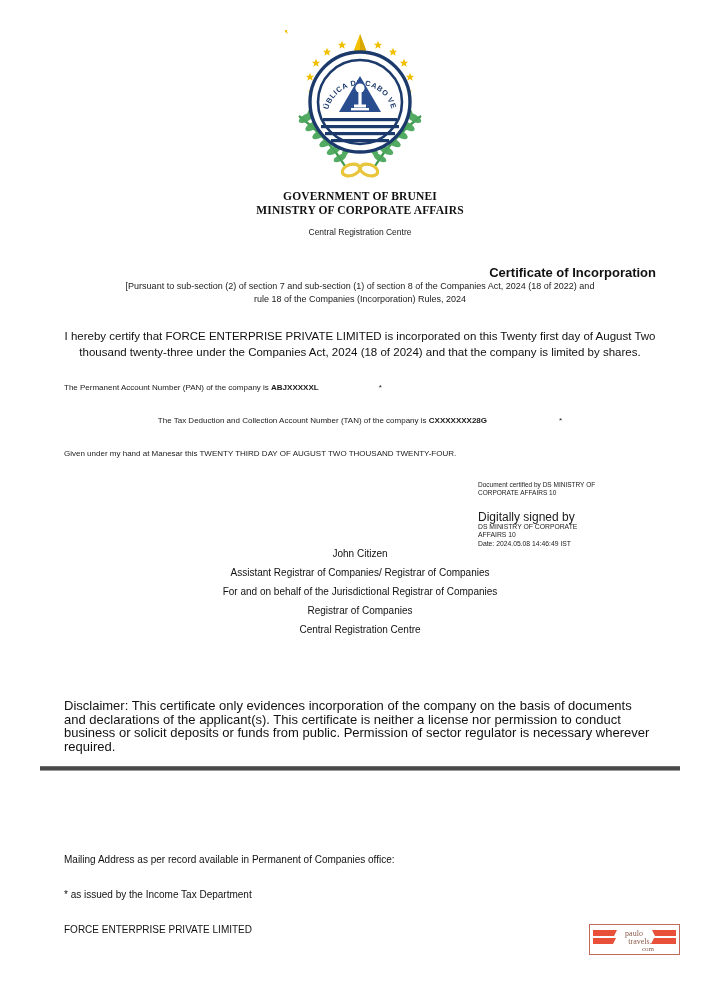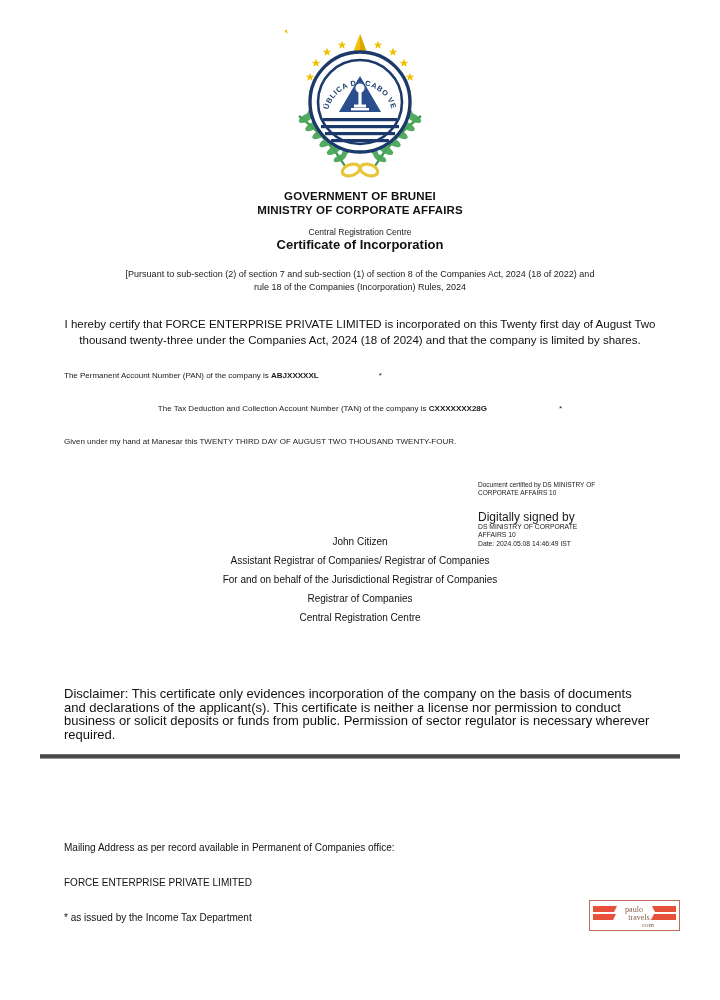--- a/index.html
+++ b/index.html
@@ -41,42 +41,41 @@
   
   .gov-title {
     text-align: center;
     font-size: 11.5px;
     font-weight: bold;
     line-height: 13.5px;
     letter-spacing: 0.15px;
     margin-top: 8px;
     color: #111;
   }
-  .gov-title div { white-space: nowrap; }
+  .gov-title div { white-space: nowrap; font-family: Liberation Serif, serif; }
 
   .crc-line {
     text-align: center;
     font-size: 8.5px;
     margin-top: 10px;
     color: #222;
   }
 
   .cert-title {
-    text-align: center;
+    text-align: right;
     font-size: 13px;
     font-weight: bold;
-    margin-top: 0;
+    margin-top: 28px;
     color: #111;
   }
 
   .pursuant {
     text-align: center;
     font-size: 9px;
     line-height: 13px;
-    margin-top: 16px;
     color: #1a1a1a;
   }
 
   
   .hereby {
     font-size: 11.5px;
     line-height: 16px;
     margin-top: 22px;
     text-align: center;
     color: #111;
@@ -147,21 +146,21 @@
     line-height: 14px;
     color: #111;
   }
   .footer-block .fl { margin-top: 21px; }
   .footer-block .fl:first-child { margin-top: 0; }
 
   
   .logo {
     position: absolute;
     left: 589px;
-    top: 900px;
+    top: 924px;
     width: 91px;
     height: 31px;
     border: 1px solid #c06a5c;
     background: #ffffff;
     box-sizing: border-box;
   }
   .logo svg { display: block; }
 </style>
 </head>
 <body>
@@ -304,22 +303,22 @@
     <div>For and on behalf of the Jurisdictional Registrar of Companies</div>
     <div>Registrar of Companies</div>
     <div>Central Registration Centre</div>
   </div>
 
   <div class="disclaimer">Disclaimer: This certificate only evidences incorporation of the company on the basis of documents and declarations of the applicant(s). This certificate is neither a license nor permission to conduct business or solicit deposits or funds from public. Permission of sector regulator is necessary wherever required.</div>
   <div class="rule"></div>
 
   <div class="footer-block">
     <div class="fl">Mailing Address as per record available in Permanent of Companies office:</div>
+    <div class="fl">* as issued by the Income Tax Department</div>
     <div class="fl">FORCE ENTERPRISE PRIVATE LIMITED</div>
-    <div class="fl">* as issued by the Income Tax Department</div>
   </div>
 
   <div class="logo">
     <svg viewBox="0 0 89 29" width="89" height="29">
       <rect x="0" y="0" width="89" height="29" fill="#ffffff"></rect>
       <polygon points="3,5 27,5 24,11 3,11" fill="#e8503a"></polygon>
       <polygon points="3,13 26,13 23,19 3,19" fill="#e8503a"></polygon>
       <polygon points="62,5 86,5 86,11 65,11" fill="#e8503a"></polygon>
       <polygon points="64,13 86,13 86,19 61,19" fill="#e8503a"></polygon>
       <text x="44" y="11" font-family="Liberation Serif, serif" font-size="8" fill="#8a5a4a" text-anchor="middle">paulo</text>

